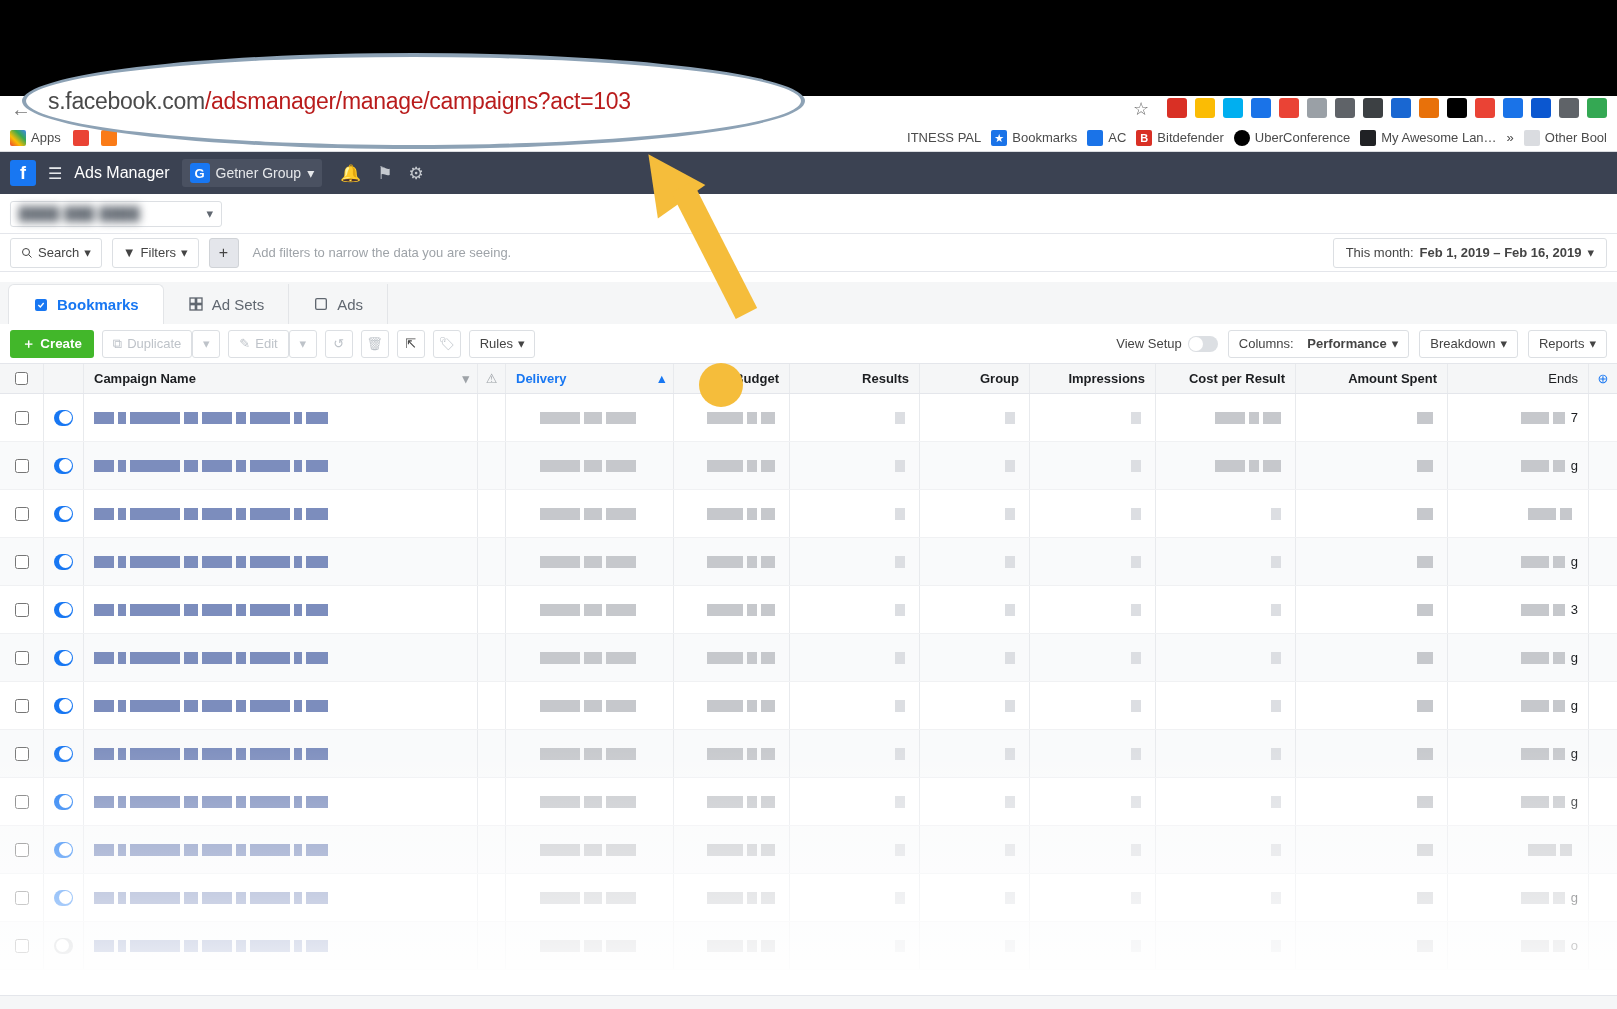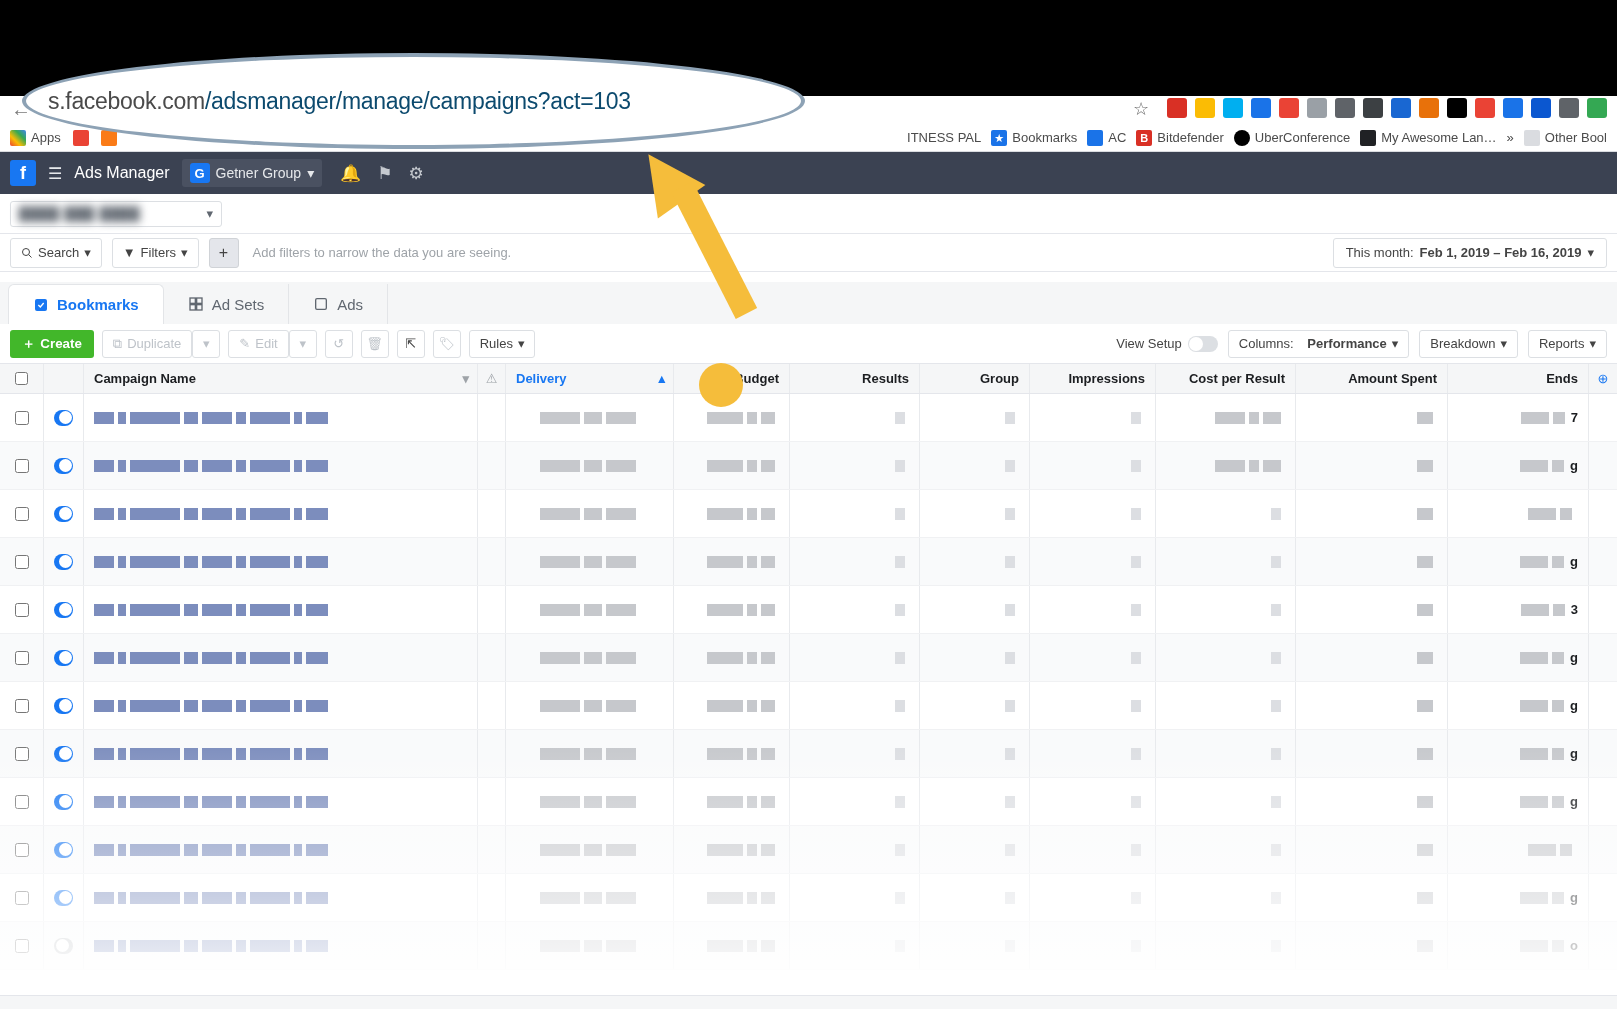--- a/index.html
+++ b/index.html
@@ -1,19 +1,19 @@
 <!DOCTYPE html>
 <html><head>
 <meta charset="utf-8">
 <style>
 *{margin:0;padding:0;box-sizing:border-box;font-family:-apple-system,BlinkMacSystemFont,"Segoe UI",Helvetica,Arial,sans-serif}
 body{width:1617px;height:1009px;overflow:hidden;background:#fff;position:relative}
 .black-top{position:absolute;top:0;left:0;right:0;height:106px;background:#000}
 .url-ellipse{position:absolute;top:53px;left:22px;width:783px;height:96px;border:4px solid #8da2b5;border-radius:50%/50%;background:#fff;z-index:10;display:flex;align-items:center;padding-left:22px;font-size:23px;color:#4a4a4a;letter-spacing:-.3px}
-.url-ellipse .gray{color:#0c4a6e}
+.url-ellipse .gray{color:#b91c1c}
 .arrow{position:absolute;top:149px;left:636px;z-index:9;width:120px;height:180px}
 .arrow-head{position:absolute;top:0;left:0;width:0;height:0;border-left:29px solid transparent;border-right:29px solid transparent;border-bottom:58px solid #f5bd3b;transform:rotate(-35deg)}
 .arrow-stem{position:absolute;top:38px;left:34px;width:24px;height:142px;background:#f5bd3b;transform:rotate(-27deg);transform-origin:top center}
 .arrow-ball{position:absolute;top:214px;left:63px;width:44px;height:44px;border-radius:50%;background:#f5bd3b}
 .browser-row{position:absolute;top:96px;left:0;right:0;height:26px;background:#fff;display:flex;align-items:center;padding:0 8px;font-size:16px;color:#5a5a5a}
 .browser-row .back{margin-left:3px;margin-right:12px;color:#7a7a7a;font-size:20px}
 .ext-icons{position:absolute;right:10px;top:2px;display:flex;gap:8px;align-items:center}
 .ext-icons span{width:20px;height:20px;border-radius:3px;display:inline-block}
 .star-icon{font-size:18px;color:#6a6a6a;margin-right:6px}
 .bookmarks-row{position:absolute;top:124px;left:0;right:0;height:28px;background:#fff;border-bottom:1px solid #dadce0;display:flex;align-items:center;padding:0 10px;font-size:13px;color:#4b4b4b;gap:12px}
@@ -66,21 +66,21 @@
 .c-name .sort{position:absolute;right:8px;color:#9ea3a8}
 .c-warn{width:28px;justify-content:center}
 .c-del{width:168px;color:#1877f2;font-weight:600;position:relative}
 .c-del .sort2{position:absolute;right:8px;color:#1877f2}
 .c-bud{width:116px;justify-content:flex-end;font-weight:600;color:#1c1e21}
 .c-res{width:130px;justify-content:flex-end;font-weight:600;color:#1c1e21}
 .c-reach{width:110px;justify-content:flex-end;font-weight:600;color:#1c1e21}
 .c-imp{width:126px;justify-content:flex-end;font-weight:600;color:#1c1e21}
 .c-cpr{width:140px;justify-content:flex-end;font-weight:600;color:#1c1e21}
 .c-spent{width:152px;justify-content:flex-end;font-weight:600;color:#1c1e21}
-.c-ends{flex:1;justify-content:flex-end;font-weight:700;color:#1c1e21;position:relative}
+.c-ends{flex:1;justify-content:flex-end;font-weight:400;color:#1c1e21;position:relative}
 .c-add{width:28px;justify-content:center;color:#1877f2}
 .table-body{position:absolute;top:394px;left:0;right:0;bottom:14px;overflow:hidden}
 .row{height:48px;display:flex;align-items:center;font-size:13px;border-bottom:1px solid #f0f1f3}
 .row:nth-child(even){background:#f9fafb}
 .row .c-chk input{width:14px;height:14px}
 .tog{width:30px;height:16px;background:#1877f2;border-radius:8px;position:relative}
 .tog::after{content:"";width:13px;height:13px;background:#fff;border-radius:50%;position:absolute;top:1.5px;right:1.5px}
 .tog.off{background:#bcc0c4}
 .tog.off::after{right:auto;left:1.5px}
 .blurbox{display:inline-block;background:#c6c8cc;height:12px;margin-right:4px}

